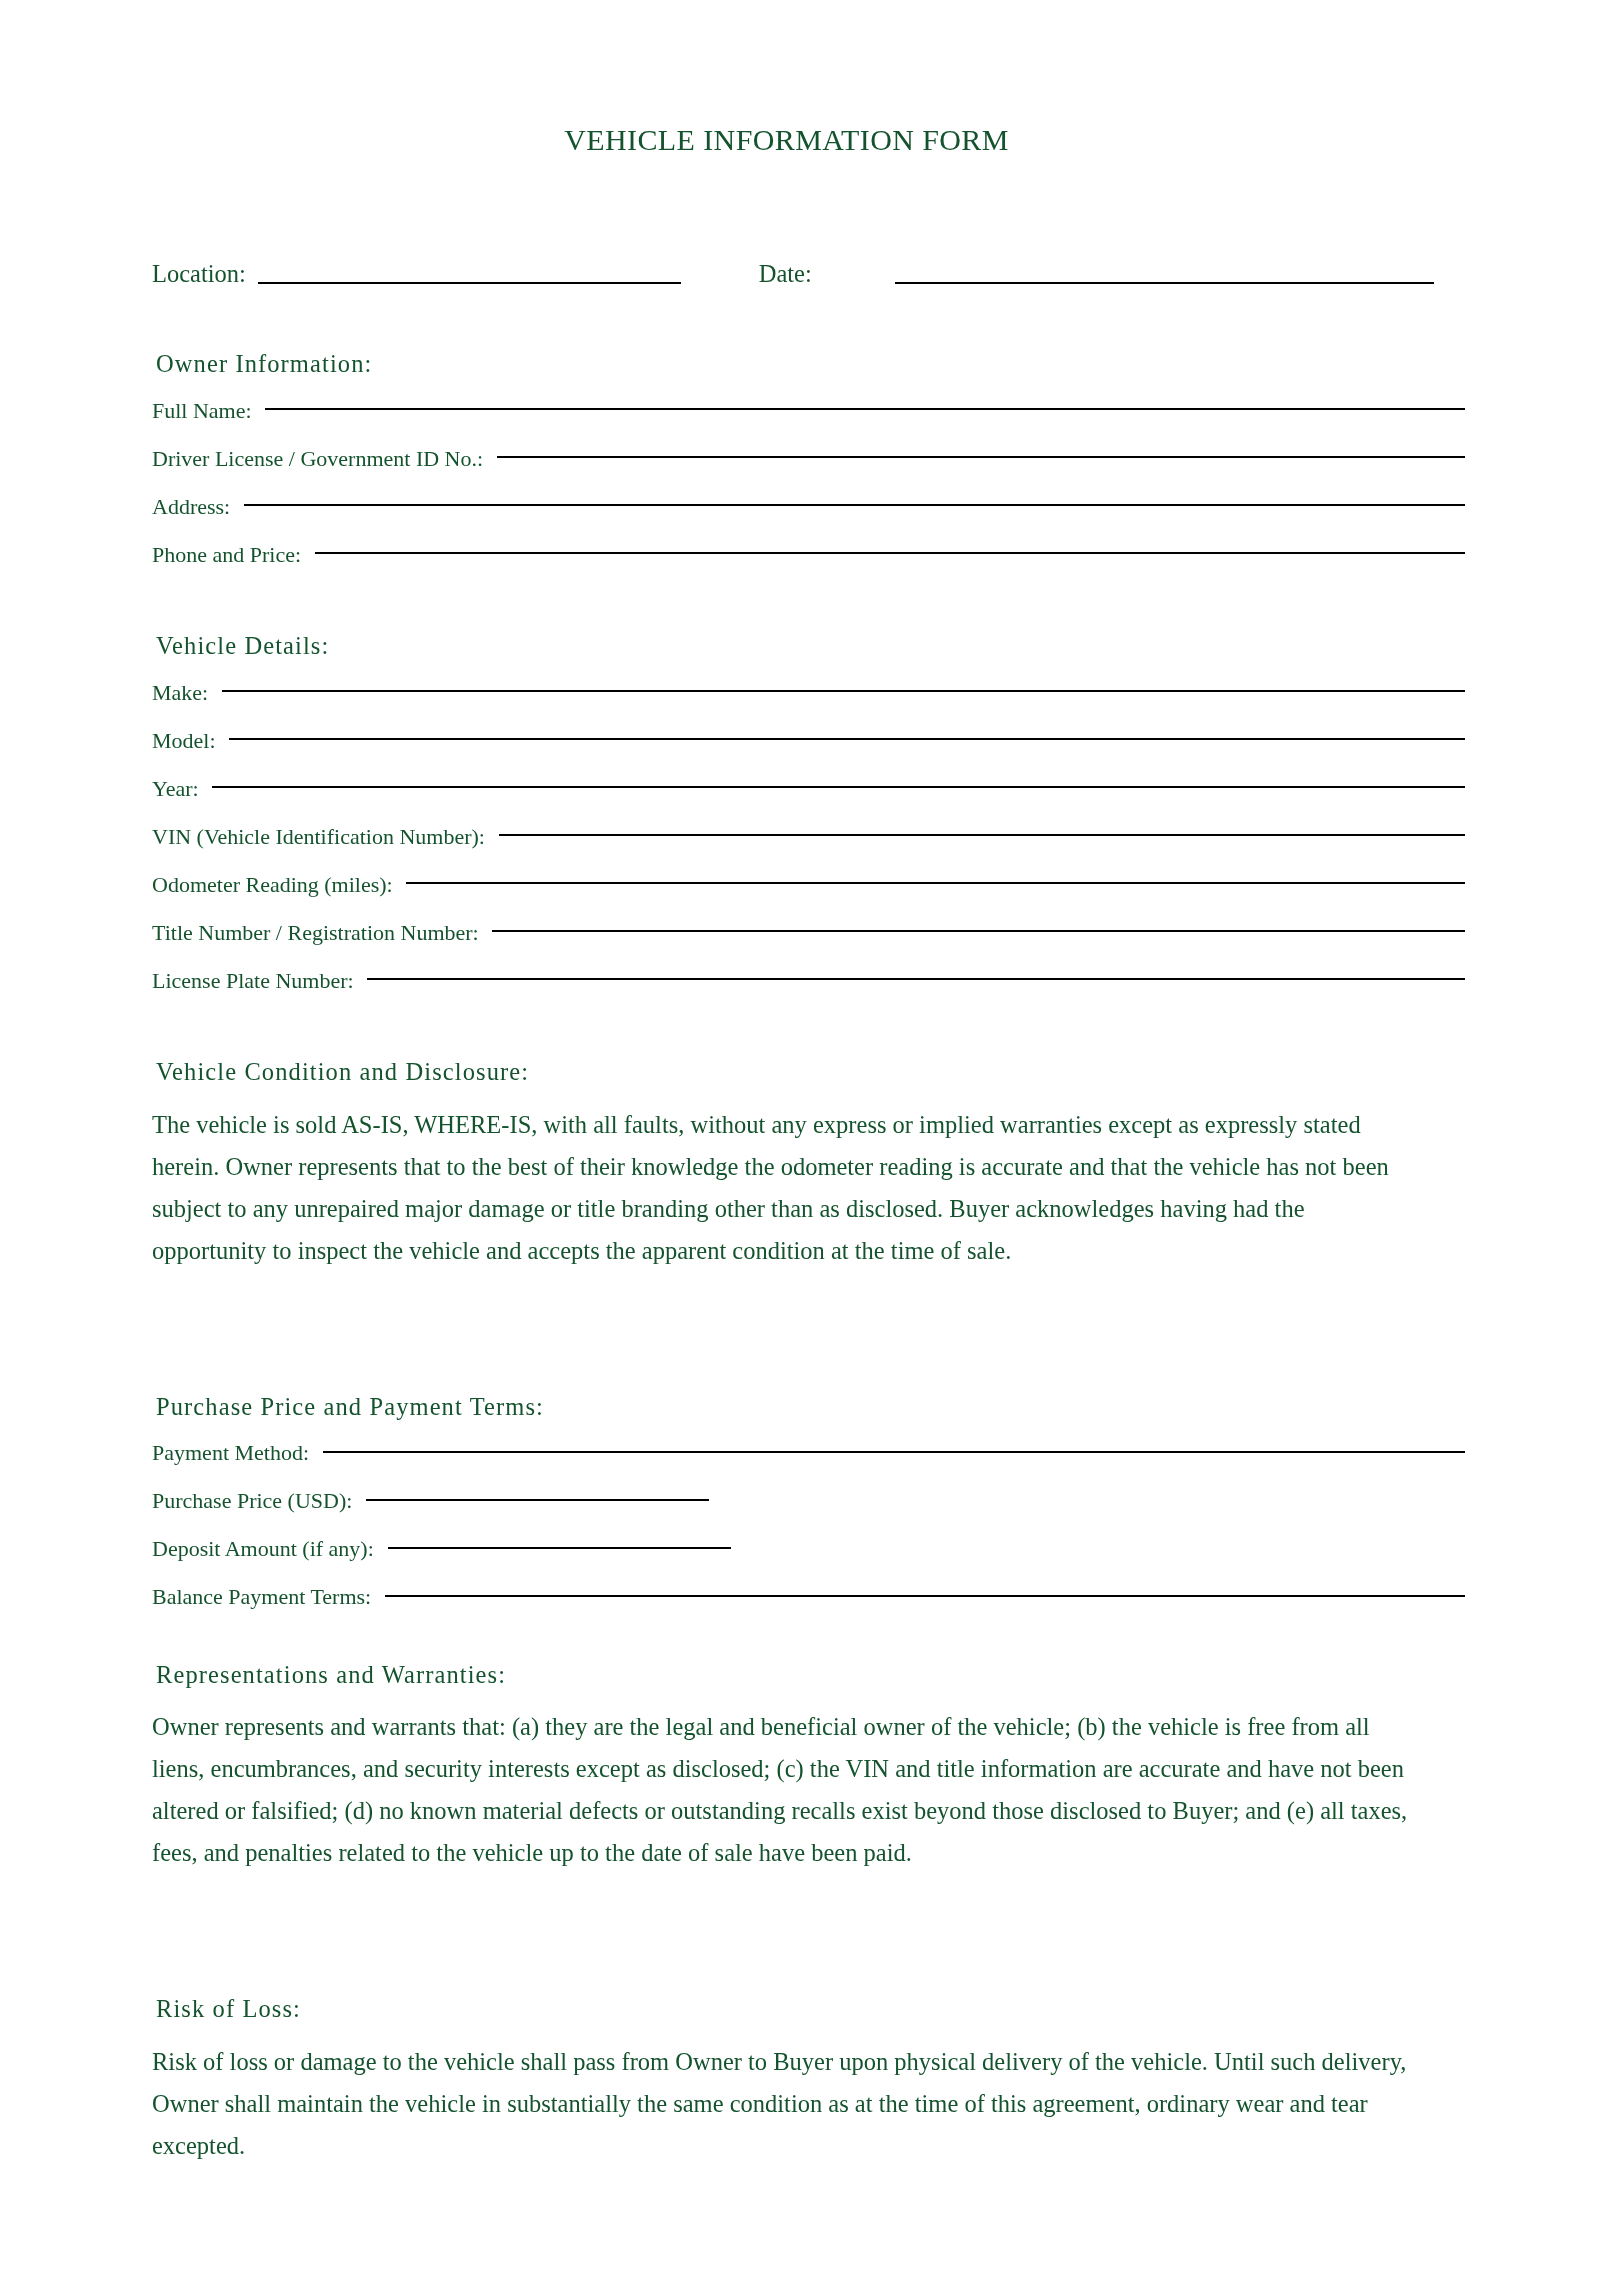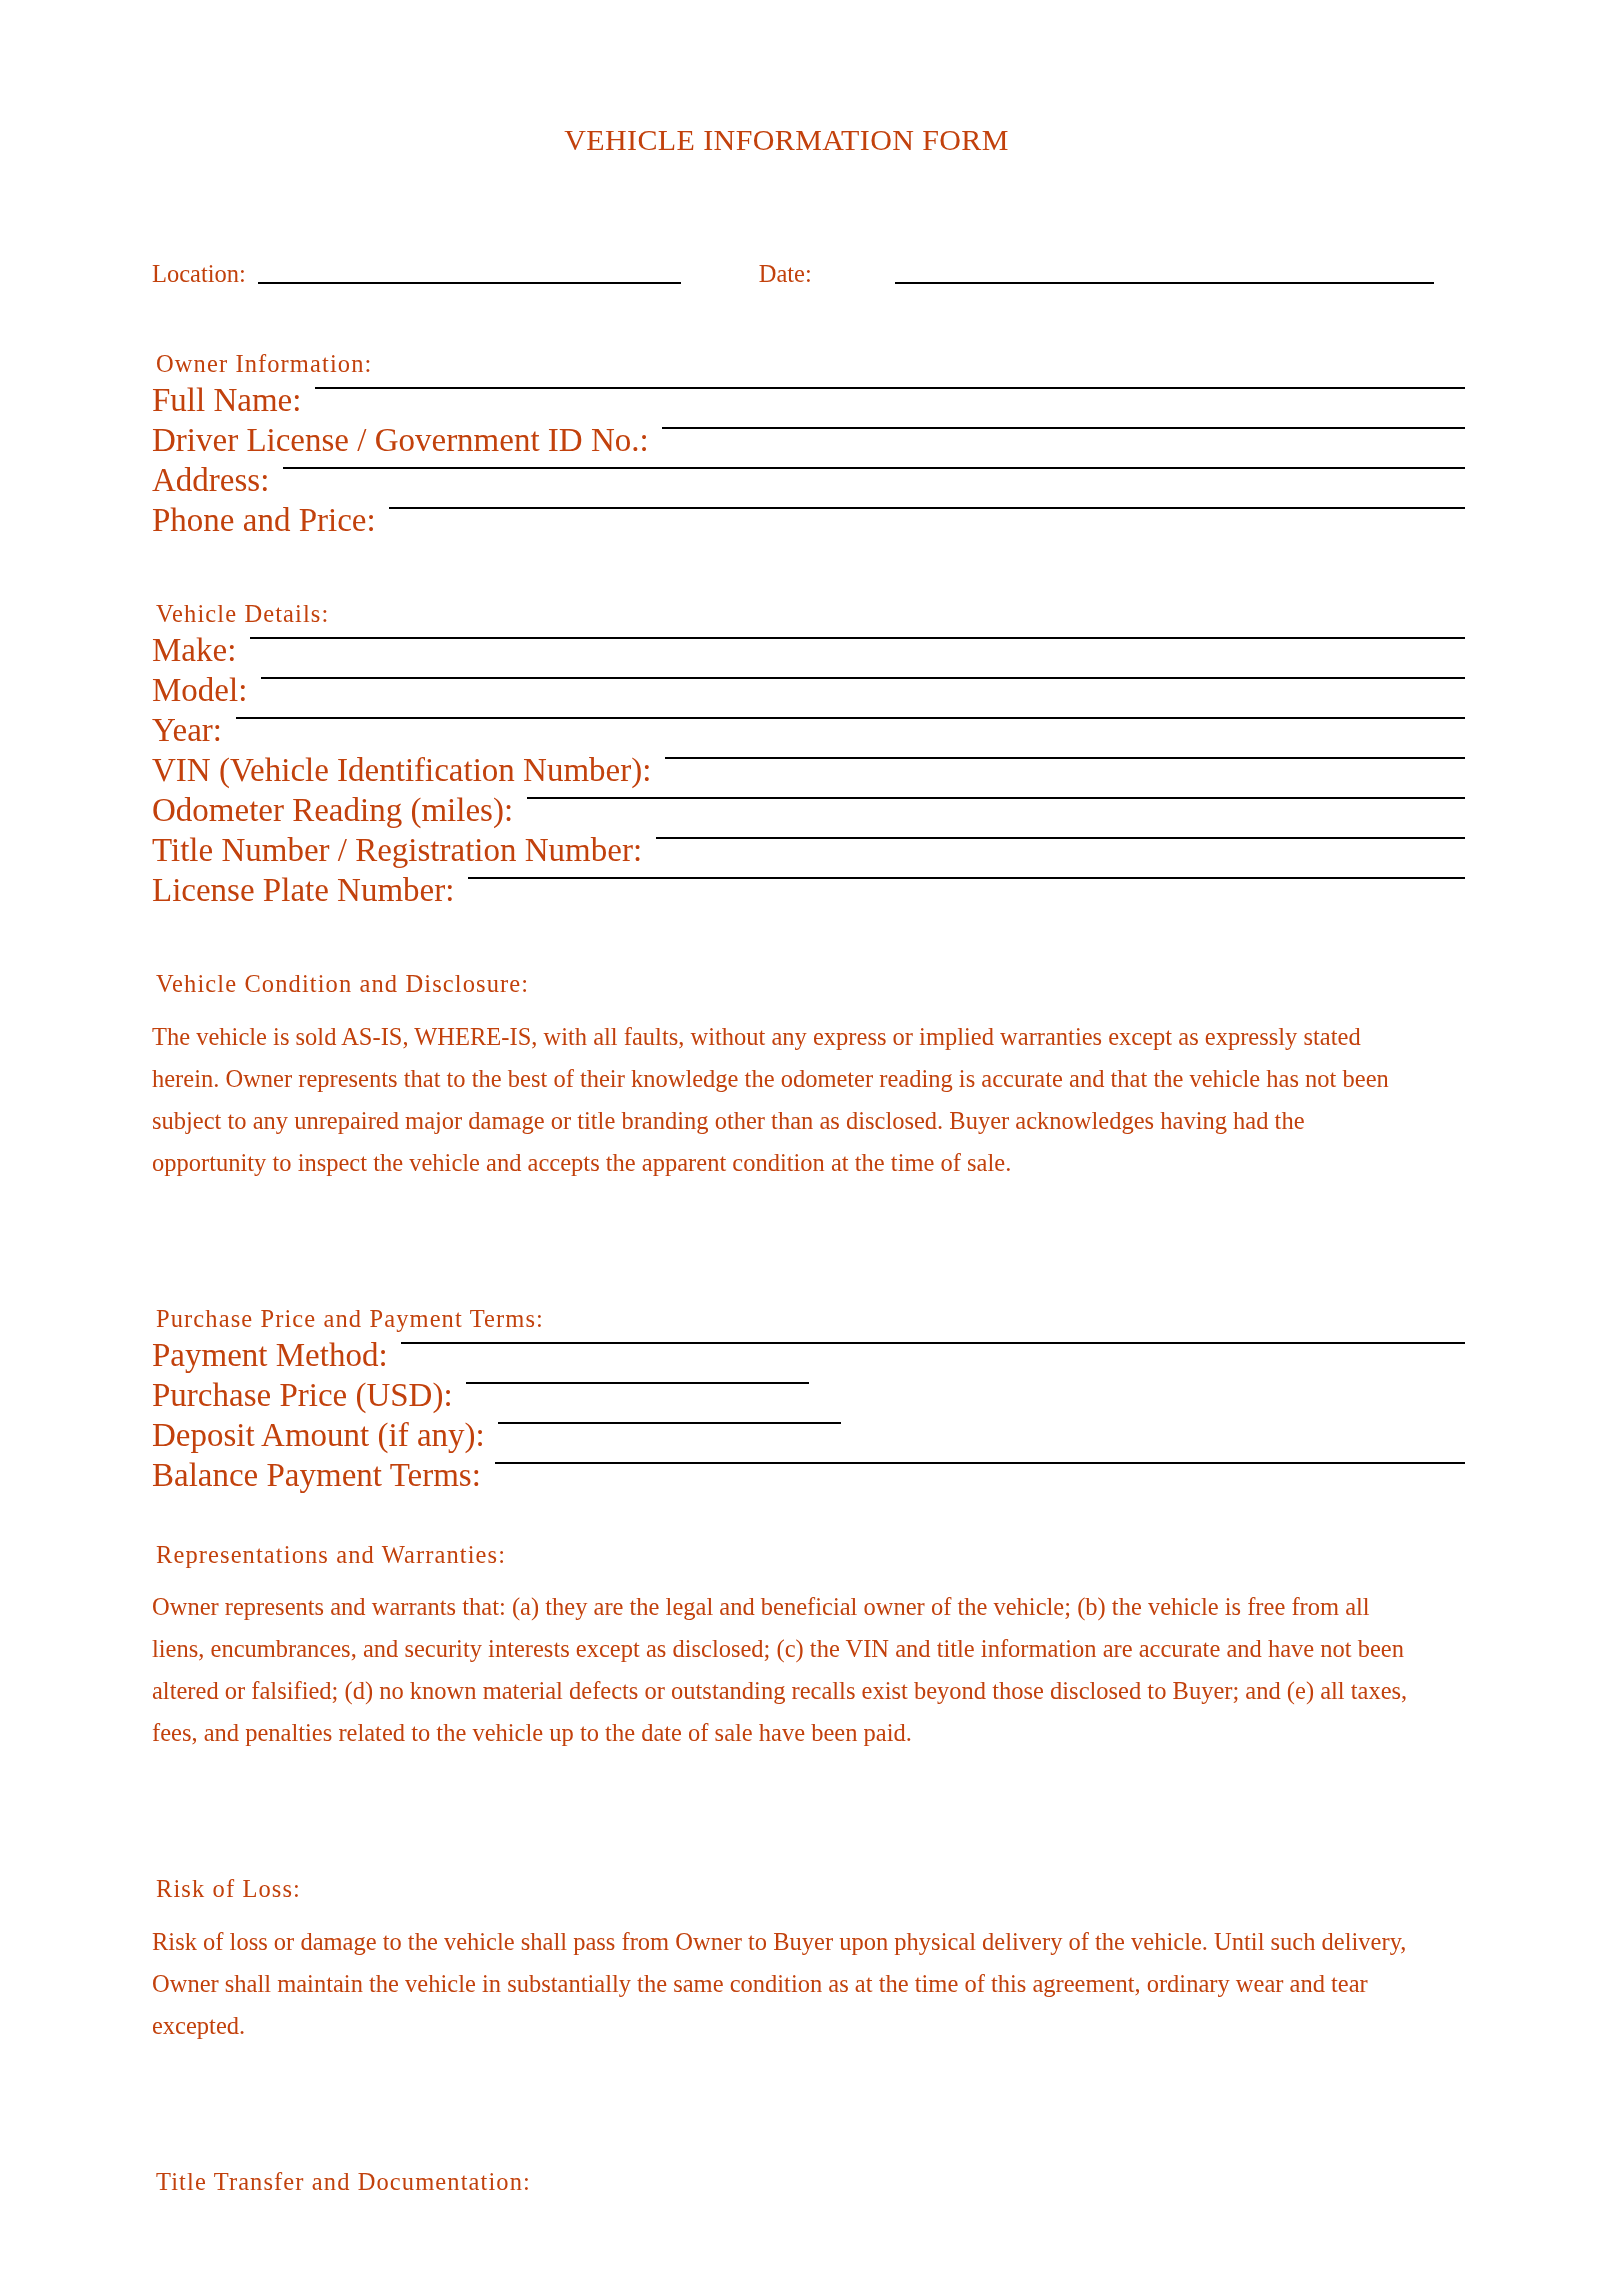--- a/index.html
+++ b/index.html
@@ -6,21 +6,21 @@
     margin: 0;
     padding: 0;
     background: #ffffff;
   }
   .page {
     position: relative;
     width: 1621px;
     height: 2293px;
     background: #ffffff;
     font-family: "Liberation Serif", "DejaVu Serif", serif;
-    color: #c2410c;
+    color: #14532d;
     box-sizing: border-box;
     overflow: hidden;
   }
   .content {
     position: absolute;
     left: 152px;
     top: 0;
     width: 1313px;
   }
 
@@ -65,24 +65,24 @@
     font-size: 24.5px;
     line-height: 29px;
     letter-spacing: 1.1px;
     margin: 4px;
     font-weight: normal;
   }
 
   
   .field-row {
     display: flex;
-    align-items: flex-start;
-    font-size: 33px;
+    align-items: center;
+    font-size: 22px;
     height: 31px;
-    margin-top: 9px;
+    margin-top: 17px;
   }
   .field-row .f-label {
     white-space: nowrap;
     line-height: 27.4px;
   }
   .field-row .f-rule {
     flex: 1 1 auto;
     border-bottom: 2.9px solid #000;
     height: 0;
     margin-bottom: 2.9px;

